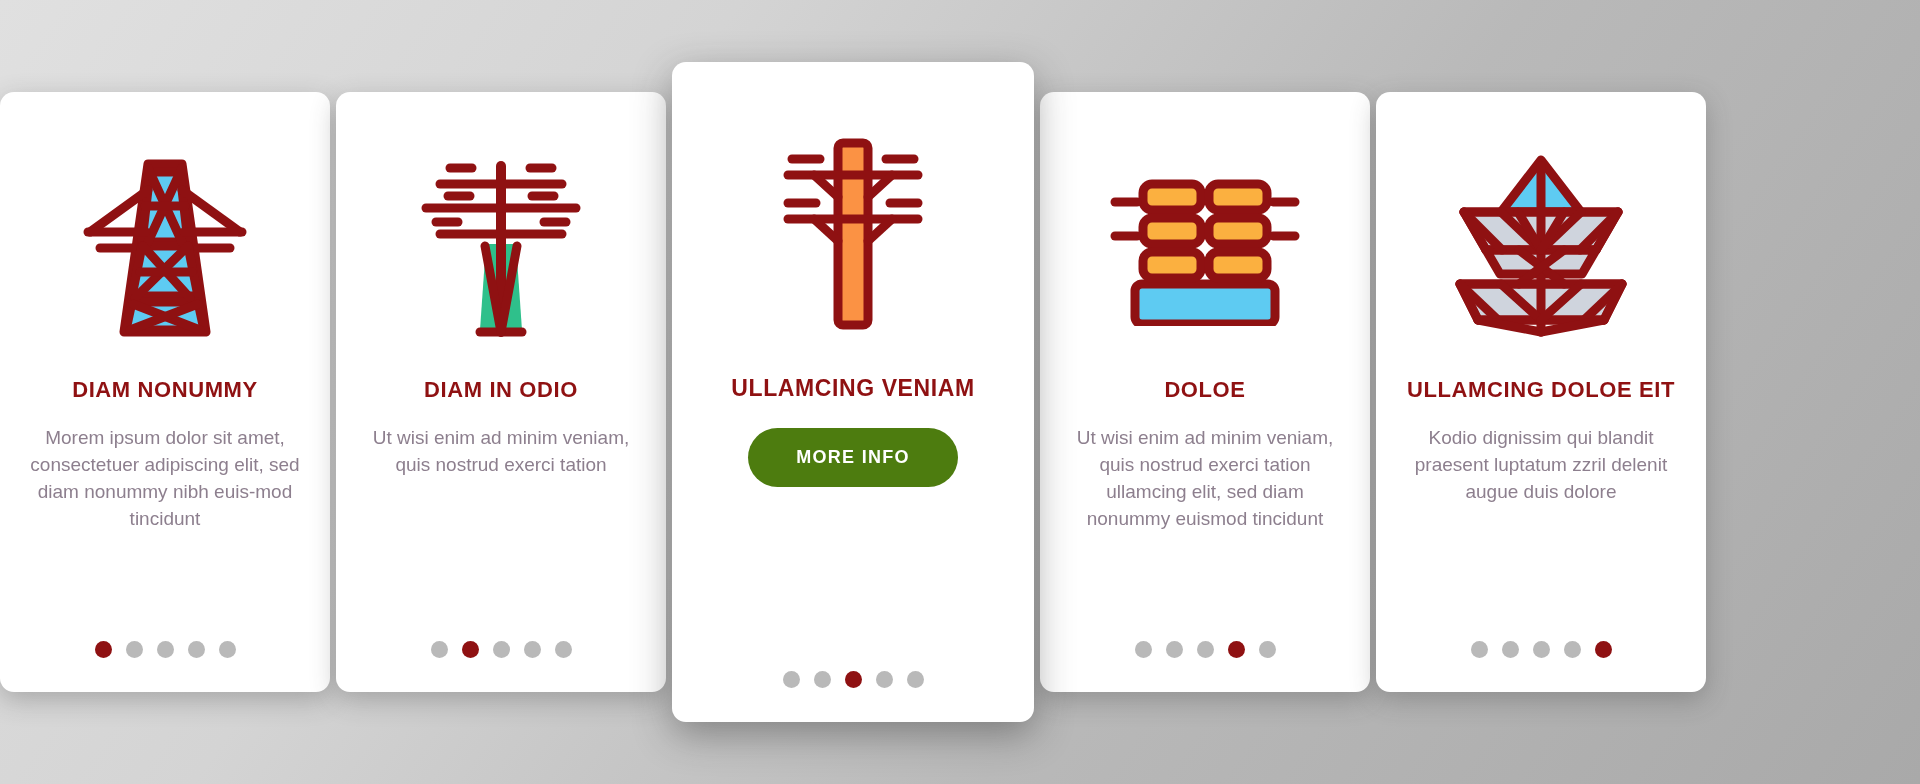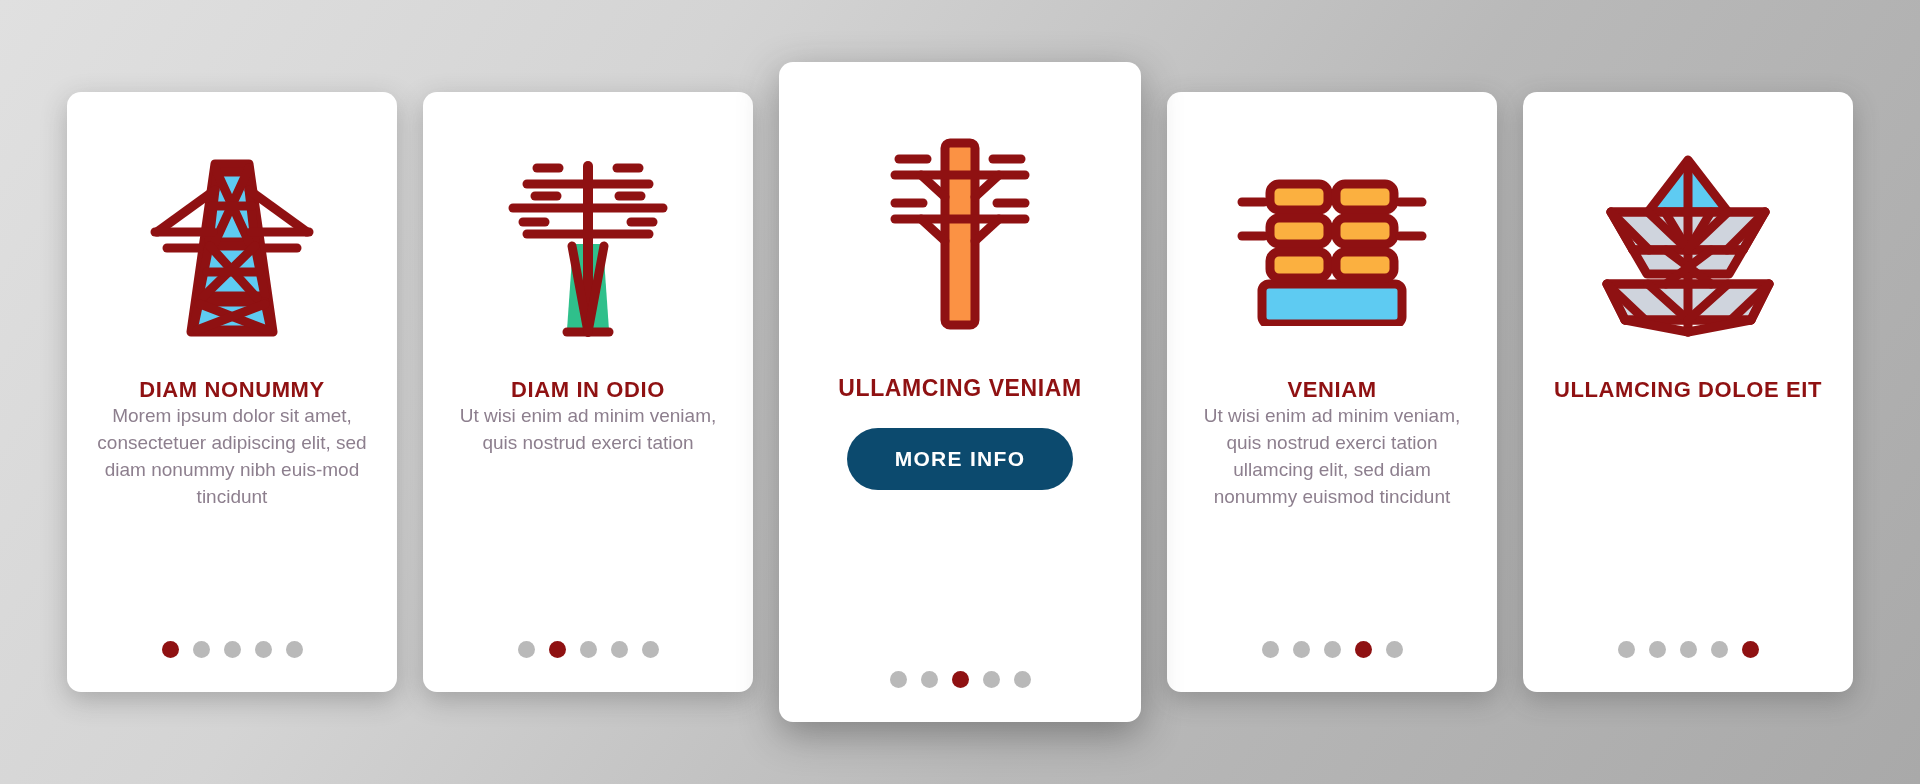--- a/index.html
+++ b/index.html
@@ -11,22 +11,22 @@
   body {
     background: linear-gradient(125deg, #e0e0e0 0%, #d4d4d4 30%, #b9b9b9 62%, #a9a9a9 100%);
     position: relative;
   }
 
   #stage {
     position: absolute;
     inset: 0;
     display: flex;
     align-items: center;
-    justify-content: center;
-    gap: 26px;
+    justify-content: flex-start;
+    gap: 6px;
   }
 
   .card {
     position: relative;
     width: 330px;
     background: #ffffff;
     border-radius: 14px;
     box-shadow: 0 8px 26px rgba(60,60,60,0.30);
     display: flex;
     flex-direction: column;
@@ -58,36 +58,37 @@
     font-size: 22px;
     font-weight: bold;
     letter-spacing: 0.6px;
     color: #8f1112;
     text-align: center;
     margin-top: 14px;
   }
   .card.center .card-title { font-size: 23px; }
 
   .card-body {
+    margin-top: 22px;
     font-size: 19px;
     line-height: 1.42;
     color: #8d7f8e;
     text-align: center;
     max-width: 280px;
   }
   .card.center .card-body { max-width: 262px; }
 
   .more-btn {
     margin-top: 26px;
-    background: #0c4a6e;
+    background: #4d7c0f;
     color: #ffffff;
     border: none;
     border-radius: 34px;
     padding: 19px 48px;
-    font-size: 21px;
+    font-size: 18px;
     font-weight: bold;
     letter-spacing: 1.3px;
     font-family: "Liberation Sans", sans-serif;
     cursor: pointer;
   }
 
   .dots {
     position: absolute;
     bottom: 34px;
     left: 0; right: 0;
@@ -227,21 +228,21 @@
             <rect x="104" y="52" width="58" height="26" rx="9" fill="#fbb040"></rect>
             <rect x="104" y="86" width="58" height="26" rx="9" fill="#fbb040"></rect>
             <path d="M10 36 L32 36"></path>
             <path d="M10 70 L32 70"></path>
             <path d="M168 36 L190 36"></path>
             <path d="M168 70 L190 70"></path>
           </g>
         </svg>
       </span>
     </div>
-    <div class="card-title">VENIAM</div>
+    <div class="card-title">DOLOE</div>
     <div class="card-body">Ut wisi enim ad minim veniam, quis nostrud exerci tation ullamcing elit, sed diam nonummy euismod tincidunt</div>
     <div class="dots">
       <span class="dot"></span>
       <span class="dot"></span>
       <span class="dot"></span>
       <span class="dot active"></span>
       <span class="dot"></span>
     </div>
   </div>
 
@@ -275,20 +276,21 @@
             <path d="M135 138 L95 174"></path>
             <path d="M14 138 L52 174"></path>
             <path d="M176 138 L138 174"></path>
             <path d="M32 174 L95 186"></path>
             <path d="M158 174 L95 186"></path>
           </g>
         </svg>
       </span>
     </div>
     <div class="card-title">ULLAMCING DOLOE EIT</div>
+    <div class="card-body">Kodio dignissim qui blandit praesent luptatum zzril delenit augue duis dolore</div>
     <div class="dots">
       <span class="dot"></span>
       <span class="dot"></span>
       <span class="dot"></span>
       <span class="dot"></span>
       <span class="dot active"></span>
     </div>
   </div>
 
 </div>

